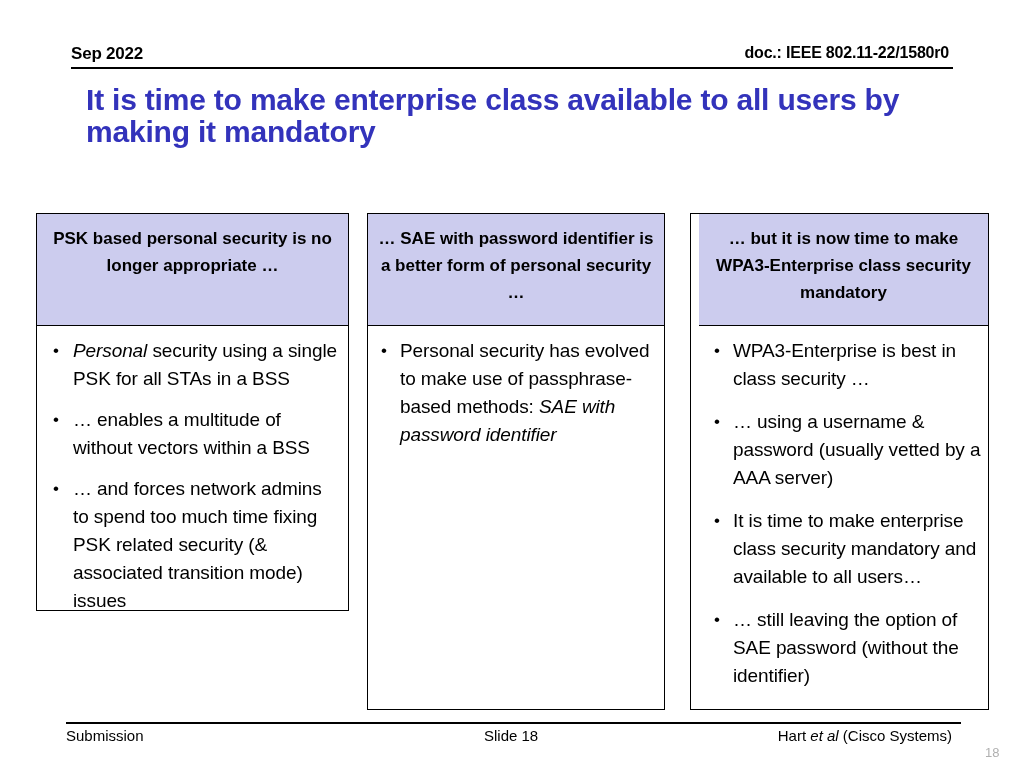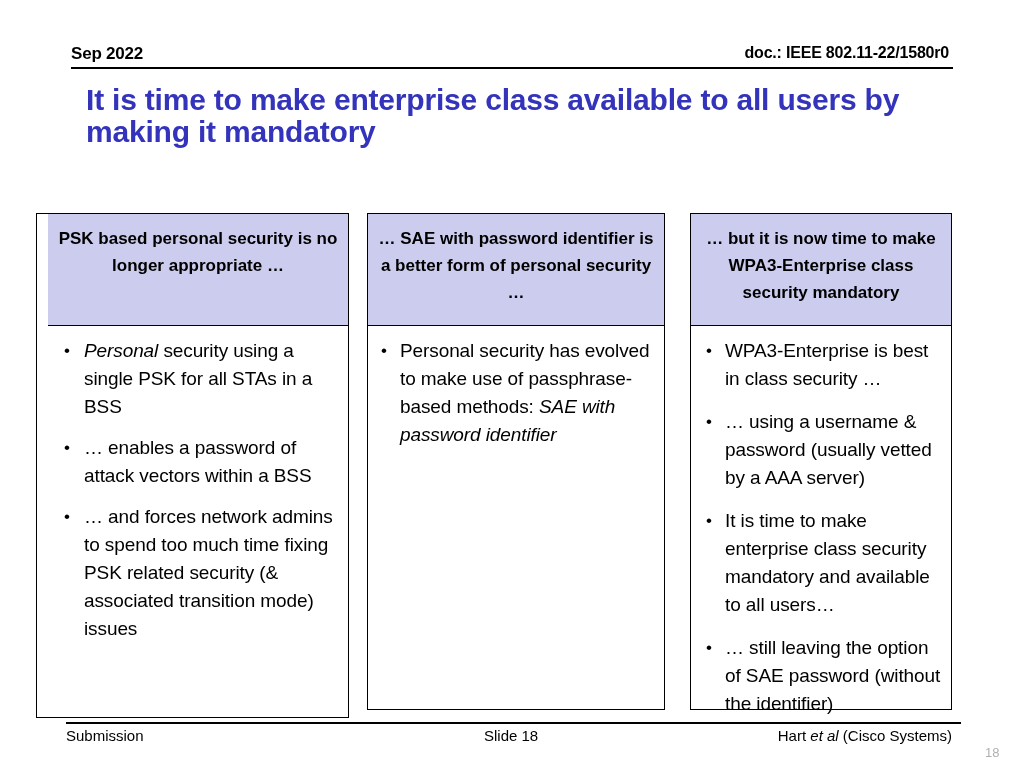--- a/index.html
+++ b/index.html
@@ -69,23 +69,23 @@
     left: 0;
     top: 213px;
   }
   .col {
     position: absolute;
     top: 0;
     border: 1.5px solid #000000;
     background: #ffffff;
     box-sizing: border-box;
   }
-  #col-1 { left: 36px;  width: 313px; height: 505px; padding-left: 11px; }
+  #col-1 { left: 36px;  width: 313px; height: 398px; }
   #col-2 { left: 367px; width: 298px; height: 497px; }
-  #col-3 { left: 690px; width: 262px; height: 497px; }
+  #col-3 { left: 690px; width: 299px; height: 497px; padding-left: 8px; }
 
   .col-head {
     background: #ccccee;
     border-bottom: 1.5px solid #000000;
     box-sizing: border-box;
     text-align: center;
     font-size: 17px;
     font-weight: bold;
     line-height: 27px;
     color: #000000;
@@ -171,21 +171,21 @@
 
 <div id="slide-title">It is time to make enterprise class available to all users by making it mandatory</div>
 
 <div id="columns">
 
   <div class="col" id="col-1">
     <div class="col-head">PSK based personal security is no longer appropriate …</div>
     <div class="col-body">
       <ul class="bullet-list">
         <li class="bullet-item"><span class="i">Personal</span><span> security using a single PSK for all STAs in a BSS</span></li>
-        <li class="bullet-item"><span>… enables a password of attack vectors within a BSS</span></li>
+        <li class="bullet-item"><span>… enables a multitude of without vectors within a BSS</span></li>
         <li class="bullet-item"><span>… and forces network admins to spend too much time fixing PSK related security (&amp; associated transition mode) issues</span></li>
       </ul>
     </div>
   </div>
 
   <div class="col" id="col-2">
     <div class="col-head">… SAE with password identifier is a better form of personal security …</div>
     <div class="col-body">
       <ul class="bullet-list">
         <li class="bullet-item"><span>Personal security has evolved to make use of passphrase-based methods: </span><span class="i">SAE with password identifier</span></li>

